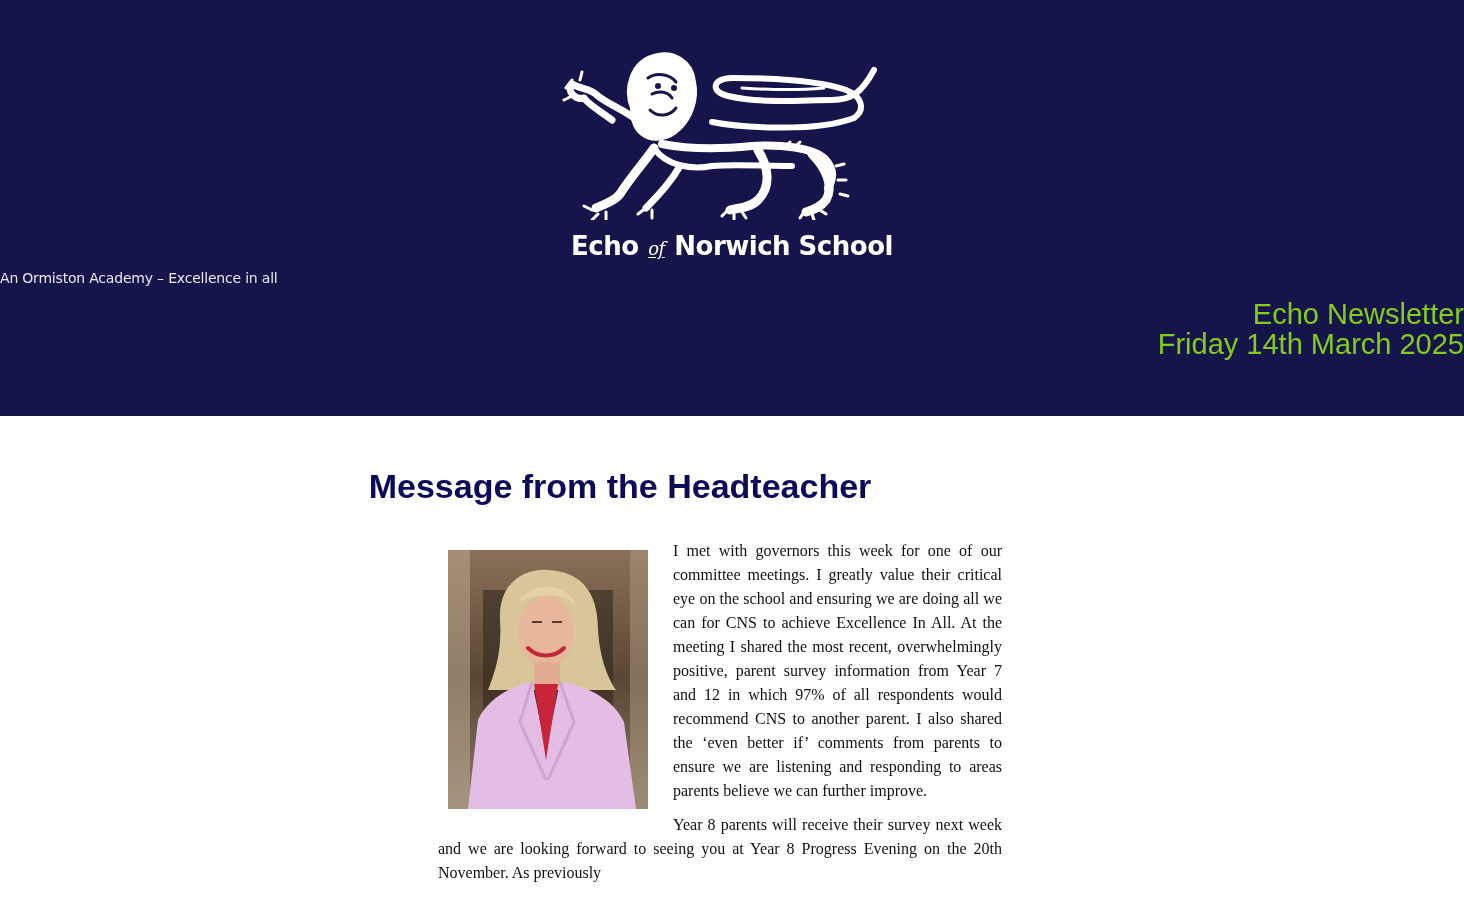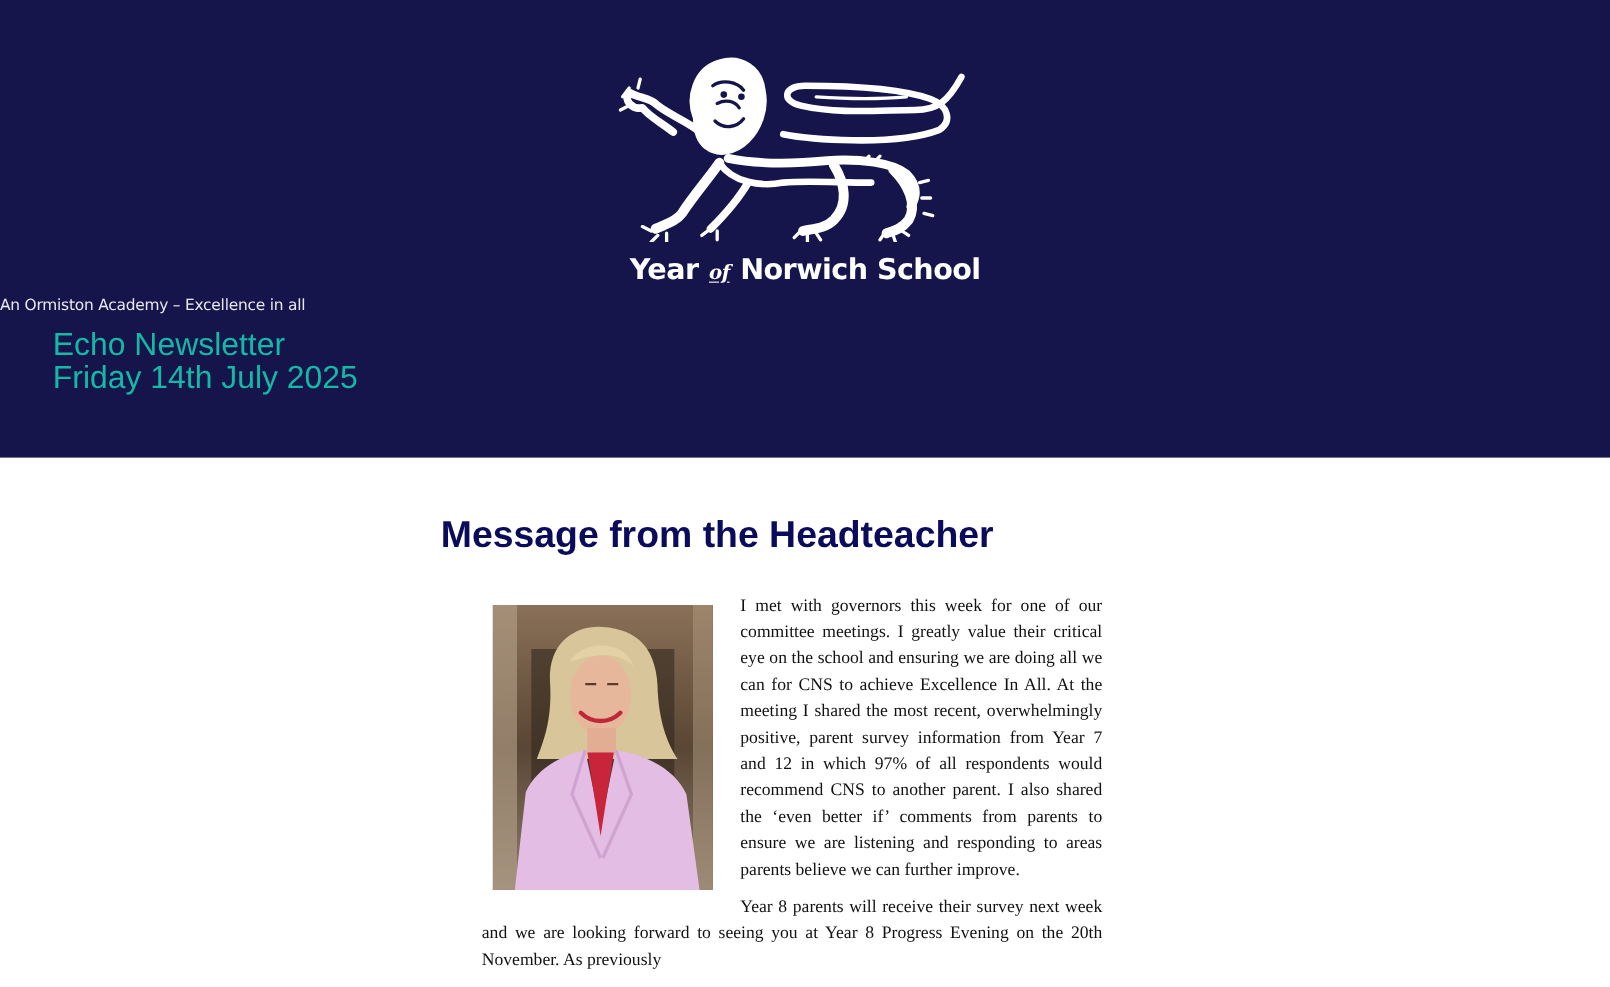--- a/index.html
+++ b/index.html
@@ -35,21 +35,21 @@
       color: #ffffff;
       font-family: "DejaVu Sans", sans-serif;
       font-weight: bold;
       font-size: 26px;
       letter-spacing: -0.5px;
       line-height: 34px;
     }
     .school-name .of {
       font-family: "DejaVu Serif", serif;
       font-style: italic;
-      font-weight: bold;
+      font-weight: normal;
       font-size: 18px;
       padding: 0 1px;
       text-decoration: underline;
       text-underline-offset: 2px;
     }
     .tagline {
       position: absolute;
       left: 0;
       right: 0;
       top: 268px;
@@ -58,22 +58,22 @@
       font-family: "DejaVu Sans", sans-serif;
       font-size: 14px;
       line-height: 20px;
       letter-spacing: -0.2px;
     }
     .newsletter-title {
       position: absolute;
       left: 0;
       right: 0;
       top: 299px;
-      text-align: left;
-      color: #14b8a6;
+      text-align: right;
+      color: #84cc16;
       font-family: "Liberation Sans", sans-serif;
       font-size: 29px;
       line-height: 30px;
       margin-left: 48px;
     }
     h1.section-title {
       margin: 0;
       padding-top: 466px;
       text-align: center;
       color: #0b0b5c;
@@ -86,21 +86,20 @@
       left: 0;
       right: 0;
       padding-top: 0;
     }
     .title-wrap {
       position: absolute;
       top: 466px;
       left: 0;
       width: 1240px;
       text-align: center;
-      margin-left: 32px;
     }
     .body-wrap {
       position: absolute;
       top: 539px;
       left: 438px;
       width: 564px;
       color: #111111;
       font-family: "Liberation Sans", sans-serif;
       font-size: 16px;
       line-height: 24px;
@@ -149,29 +148,29 @@
 
     <path d="M196 102 C206 118 210 138 196 152 C188 160 176 160 168 162" stroke-width="9"></path>
     <path d="M166 162 l-6 6 M172 166 l0 6 M180 164 l4 6" stroke-width="3"></path>
     <path d="M250 106 C264 120 272 138 264 152 C258 160 250 162 244 164" stroke-width="9"></path>
     <path d="M242 164 l-4 6 M250 166 l2 6 M258 162 l6 4" stroke-width="3"></path>
 
     <path d="M222 100 l6 -6 M232 100 l6 -6 M274 118 l8 -2 M276 132 l8 0 M278 146 l8 2" stroke-width="3"></path>
   </svg>
 
   <div class="school-name">
-    <span>Year</span>
+    <span>Echo</span>
     <span class="of">of</span>
     <span>Norwich School</span>
   </div>
   <div class="tagline">An Ormiston Academy – Excellence in all</div>
 
   <div class="newsletter-title">
     <div>Echo Newsletter</div>
-    <div>Friday 14th July 2025</div>
+    <div>Friday 14th March 2025</div>
   </div>
 </div>
 
 <div class="title-wrap">
   <h1 class="section-title" style="position:static;">Message from the Headteacher</h1>
 </div>
 
 <div class="body-wrap">
   <div class="photo">
     <svg width="200" height="259" viewBox="0 0 200 259">

